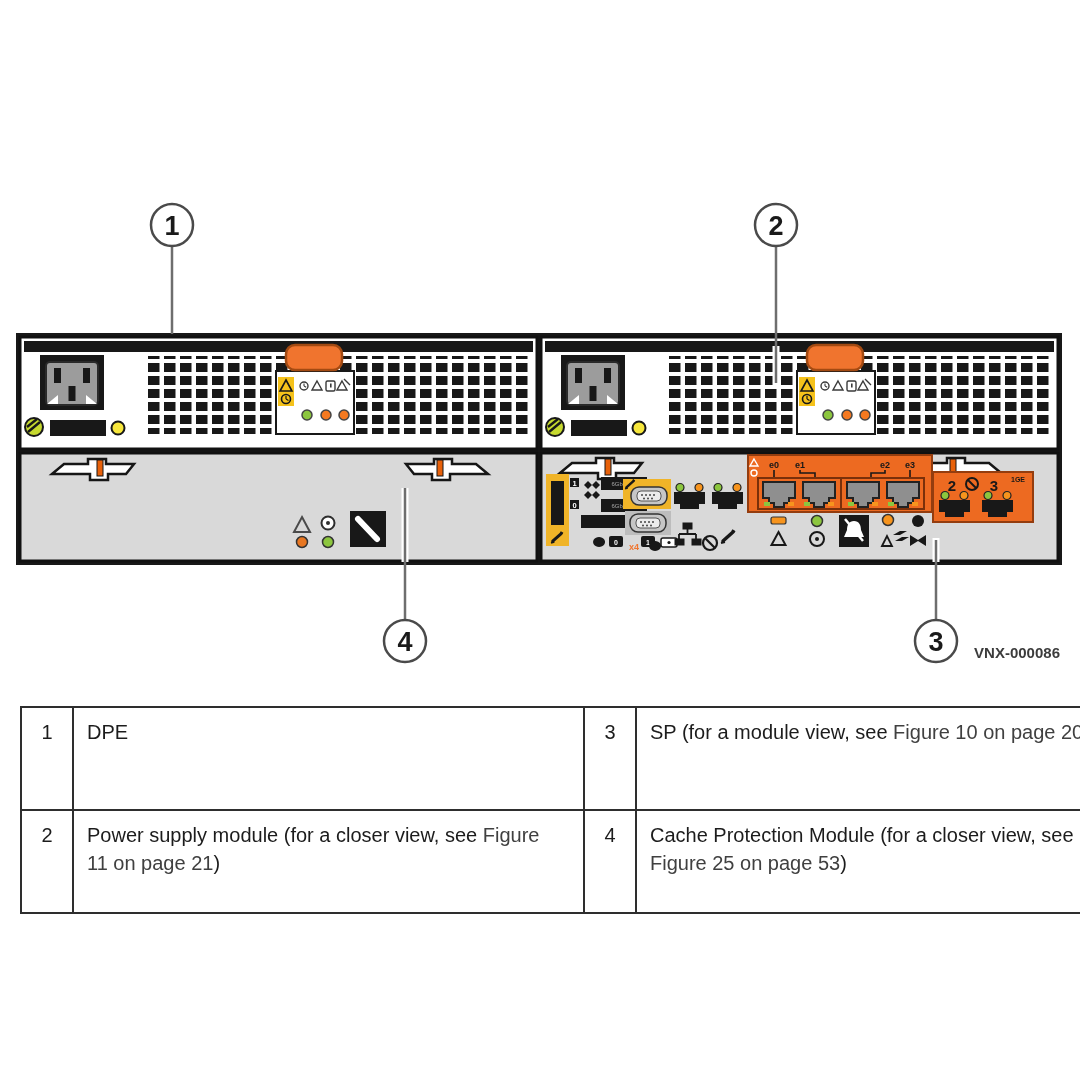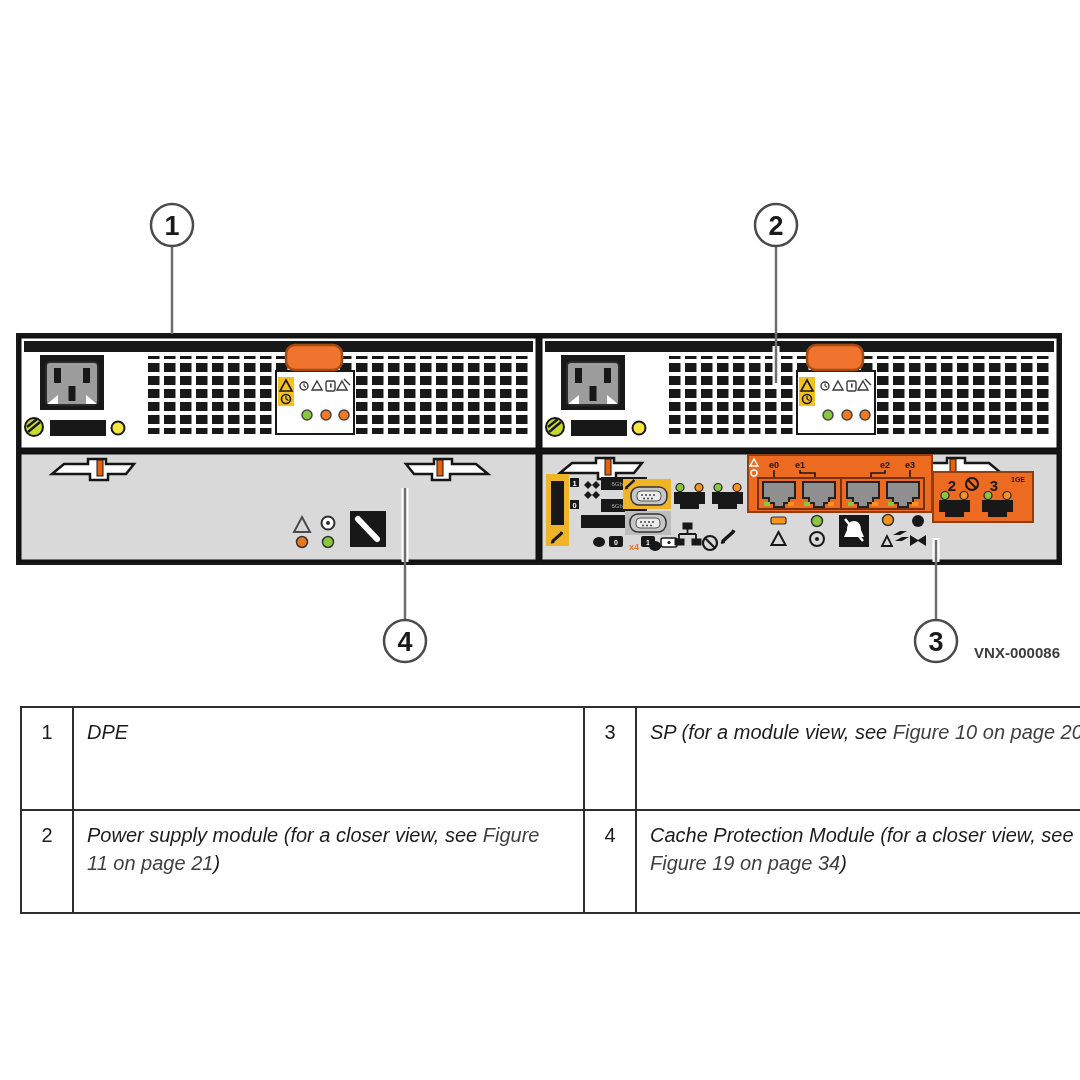--- a/index.html
+++ b/index.html
@@ -11,21 +11,21 @@
   table.legend{
     position:absolute;left:20px;top:706px;width:1040px;
     border-collapse:collapse;table-layout:fixed;
   }
   table.legend td{
     border:2px solid #2e2e2e;vertical-align:top;
     font-size:20px;color:#1c1c1c;line-height:1.42;
     padding:10px 18px 10px 13px;height:81px;
   }
   table.legend td.num{width:42px;text-align:center;padding-left:4px;padding-right:4px;}
-  table.legend td.desc{width:478px;font-style:italic;}
+  table.legend td.desc{width:478px;}
   a.fig-link{color:#404040;text-decoration:none;cursor:pointer;}
 </style>
 </head>
 <body>
 
 <svg class="diagram" width="1080" height="700" viewBox="0 0 1080 700">
   <defs>
     <pattern id="grille" x="0" y="0" width="16" height="13" patternUnits="userSpaceOnUse">
       <rect x="0" y="0" width="11.5" height="9" fill="#181818"></rect>
     </pattern>
@@ -262,17 +262,17 @@
         <span>SP (for a module view, see </span><a class="fig-link">Figure 10 on page 20</a><span>)</span>
       </td>
     </tr>
     <tr>
       <td class="num">2</td>
       <td class="desc">
         <span>Power supply module (for a closer view, see </span><a class="fig-link">Figure 11 on page 21</a><span>)</span>
       </td>
       <td class="num">4</td>
       <td class="desc">
-        <span>Cache Protection Module (for a closer view, see </span><a class="fig-link">Figure 19 on page 34</a><span>)</span>
+        <span>Cache Protection Module (for a closer view, see </span><a class="fig-link">Figure 25 on page 53</a><span>)</span>
       </td>
     </tr>
   </tbody>
 </table>
 
 </body></html>

